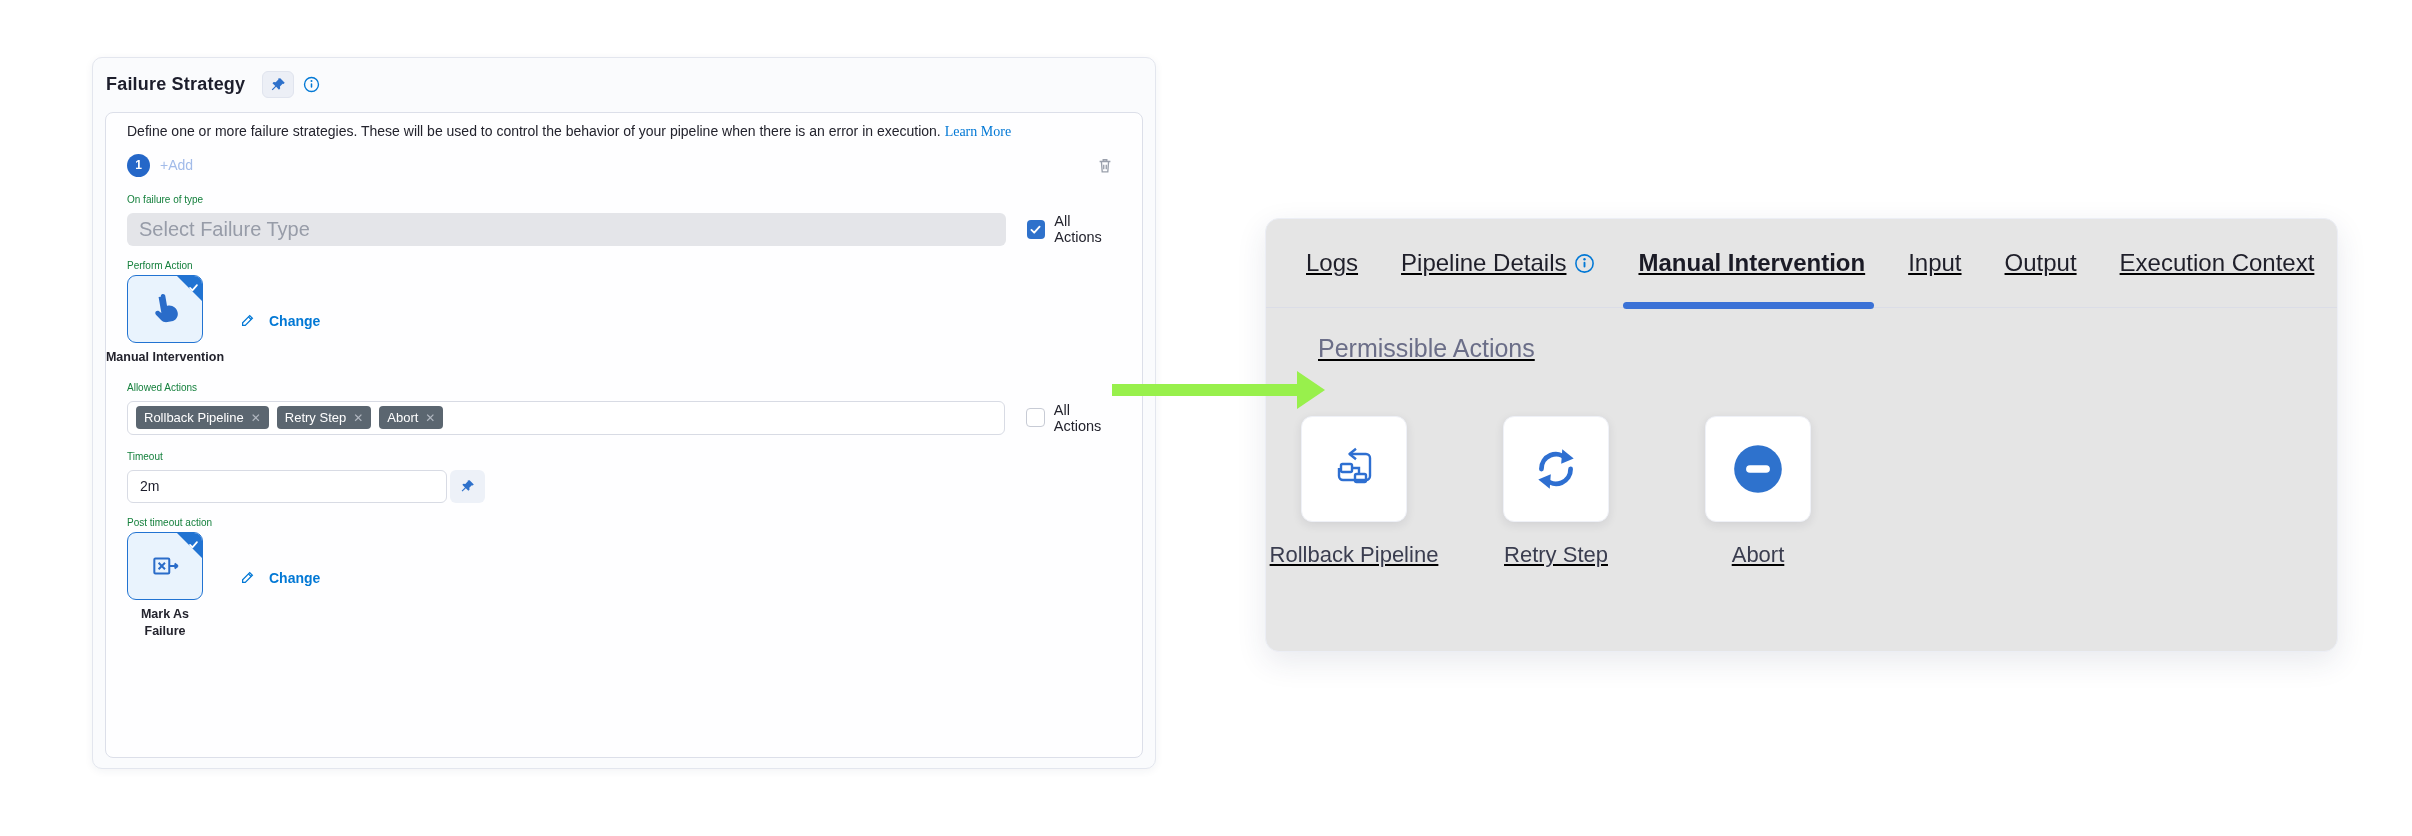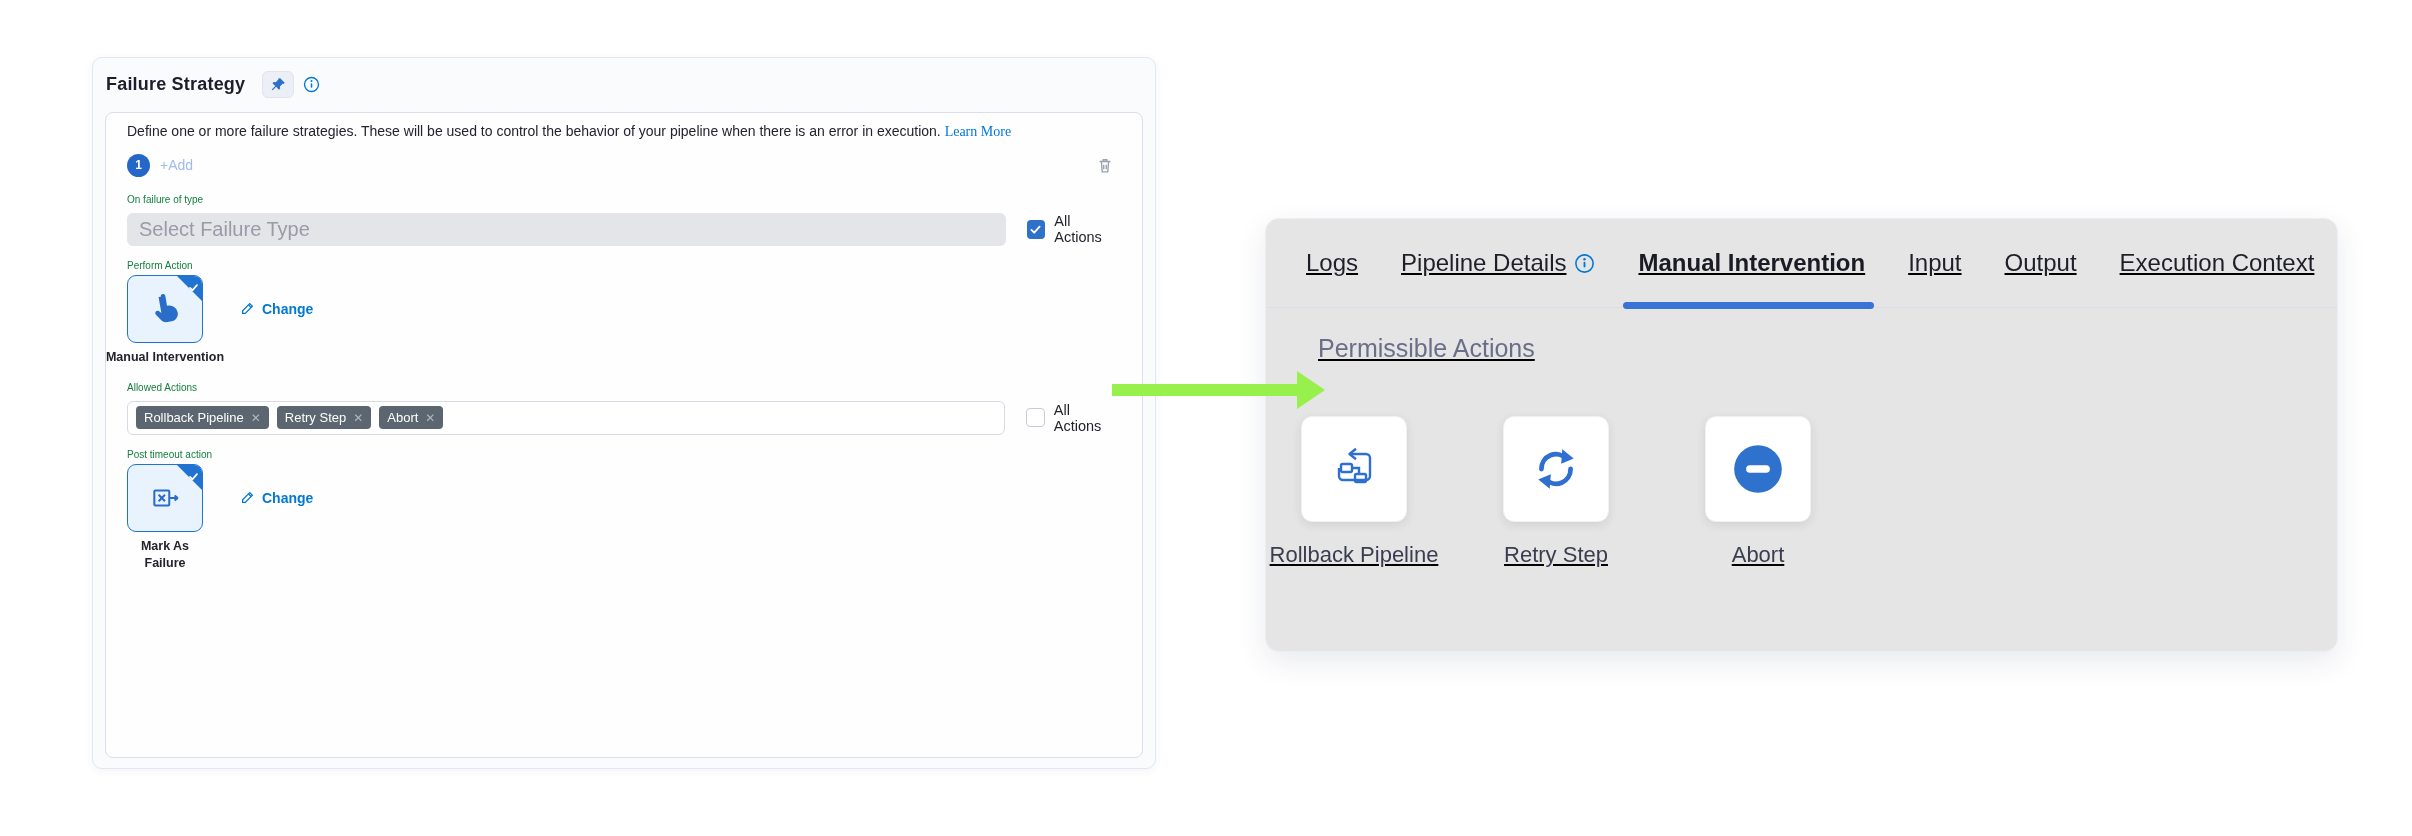--- a/index.html
+++ b/index.html
@@ -46,22 +46,22 @@
   .action-row { margin-top:4px; display:flex; align-items:flex-start; }
   .action-col { width:76px; display:flex; flex-direction:column; align-items:center; }
   .action-card { position:relative; width:76px; height:68px; background:#e9f3fd;
     border:1.5px solid #2173d2; border-radius:9px; display:flex; align-items:center;
     justify-content:center; overflow:hidden; cursor:pointer; }
   .corner-fold { position:absolute; top:-1px; right:-1px; width:0; height:0;
     border-top:27px solid #2173d2; border-left:27px solid transparent; }
   .corner-check { position:absolute; top:3px; right:3px; }
   .action-label { width:120px; flex-shrink:0; text-align:center; font-size:12.5px; font-weight:700;
     color:#23232d; line-height:1.35; margin-top:6px; }
-  .change-link { display:flex; align-items:center; gap:7px; color:#0278d5; font-size:14px;
-    font-weight:600; margin-left:37px; margin-top:26px; cursor:pointer; }
+  .change-link { display:flex; align-items:center; gap:14px; color:#0278d5; font-size:14px;
+    font-weight:600; margin-left:37px; margin-top:38px; cursor:pointer; }
 
   .tags-row { margin-top:8px; display:flex; align-items:center; }
   .tags-input { width:886px; height:34px; background:#fff; border:1px solid #d8dbe4; border-radius:6px;
     display:flex; align-items:center; gap:8px; padding:0 8px; cursor:text; }
   .tag { background:#5b6670; color:#fff; font-size:13px; border-radius:4px; padding:4px 8px;
     display:flex; align-items:center; gap:7px; }
   .tag-x { color:#b2b8c1; font-size:12px; cursor:pointer; }
 
   .timeout-row { margin-top:8px; display:flex; align-items:center; }
   .timeout-input { width:320px; height:33px; background:#fff; border:1px solid #d8dbe4; border-radius:6px;
@@ -194,20 +194,29 @@
           <span>Abort</span>
           <span class="tag-x">✕</span>
         </div>
       </div>
       <div class="checkbox-group">
         <div class="checkbox unchecked"></div>
         <div class="checkbox-label">All Actions</div>
       </div>
     </div>
 
+    <div class="field-label lbl-4">Timeout</div>
+    <div class="timeout-row">
+      <input class="timeout-input" value="2m" style="">
+      <div class="pin-attach">
+        <svg width="15" height="15" viewBox="0 0 20 20">
+            <path d="M12.8 1.6l5.6 5.6-1.5 1.5-1.1-.3-3.4 3.4.3 2.5-1.5 1.5-3.5-3.5-4.4 4.4-1.1-1.1 4.4-4.4-3.5-3.5 1.5-1.5 2.5.3 3.4-3.4-.3-1.1z" fill="#2e71cb"></path>
+          </svg>
+      </div>
+    </div>
 
     <div class="field-label lbl-5">Post timeout action</div>
     <div class="action-row">
       <div class="action-col">
         <div class="action-card">
           <span style="display:flex;">
             <svg width="32" height="32" viewBox="0 0 30 30" fill="none" stroke="#2a6cc9" stroke-width="1.9">
               <rect x="5" y="8" width="14" height="14" rx="1"></rect>
               <path d="M9 12l6 6M15 12l-6 6"></path>
               <path d="M19 15h8M27 15l-3-2.4M27 15l-3 2.4"></path>

